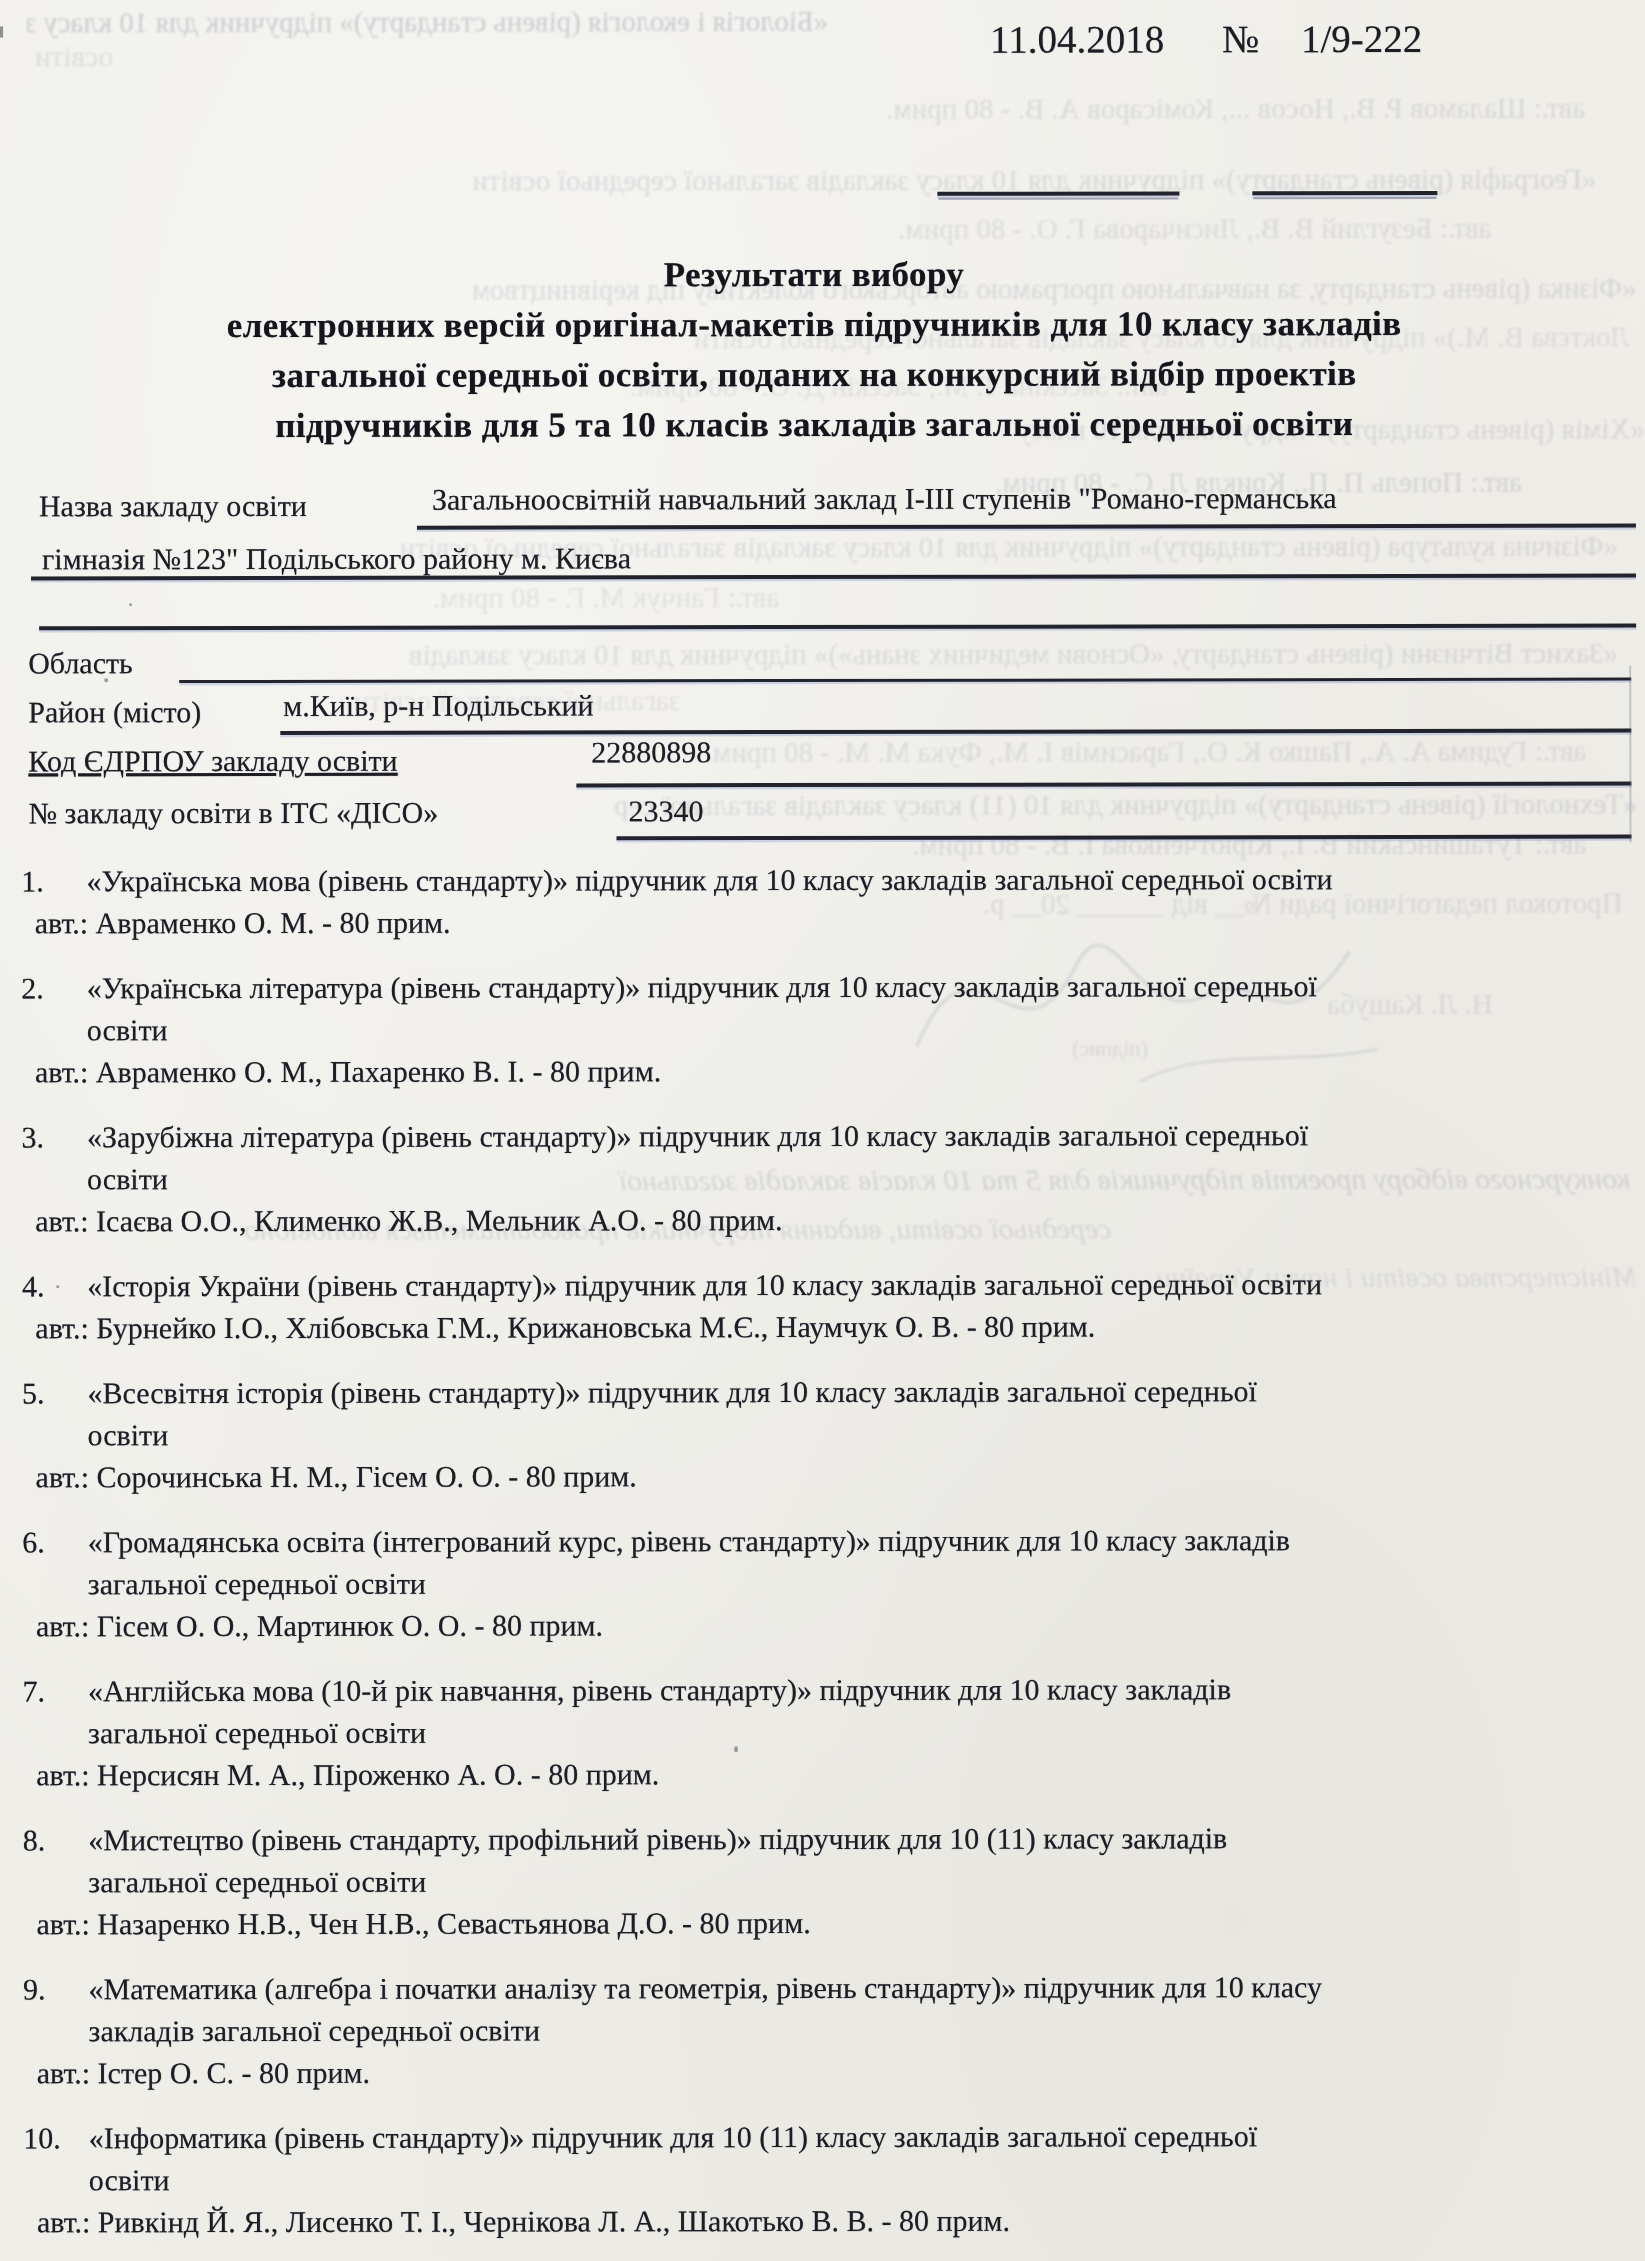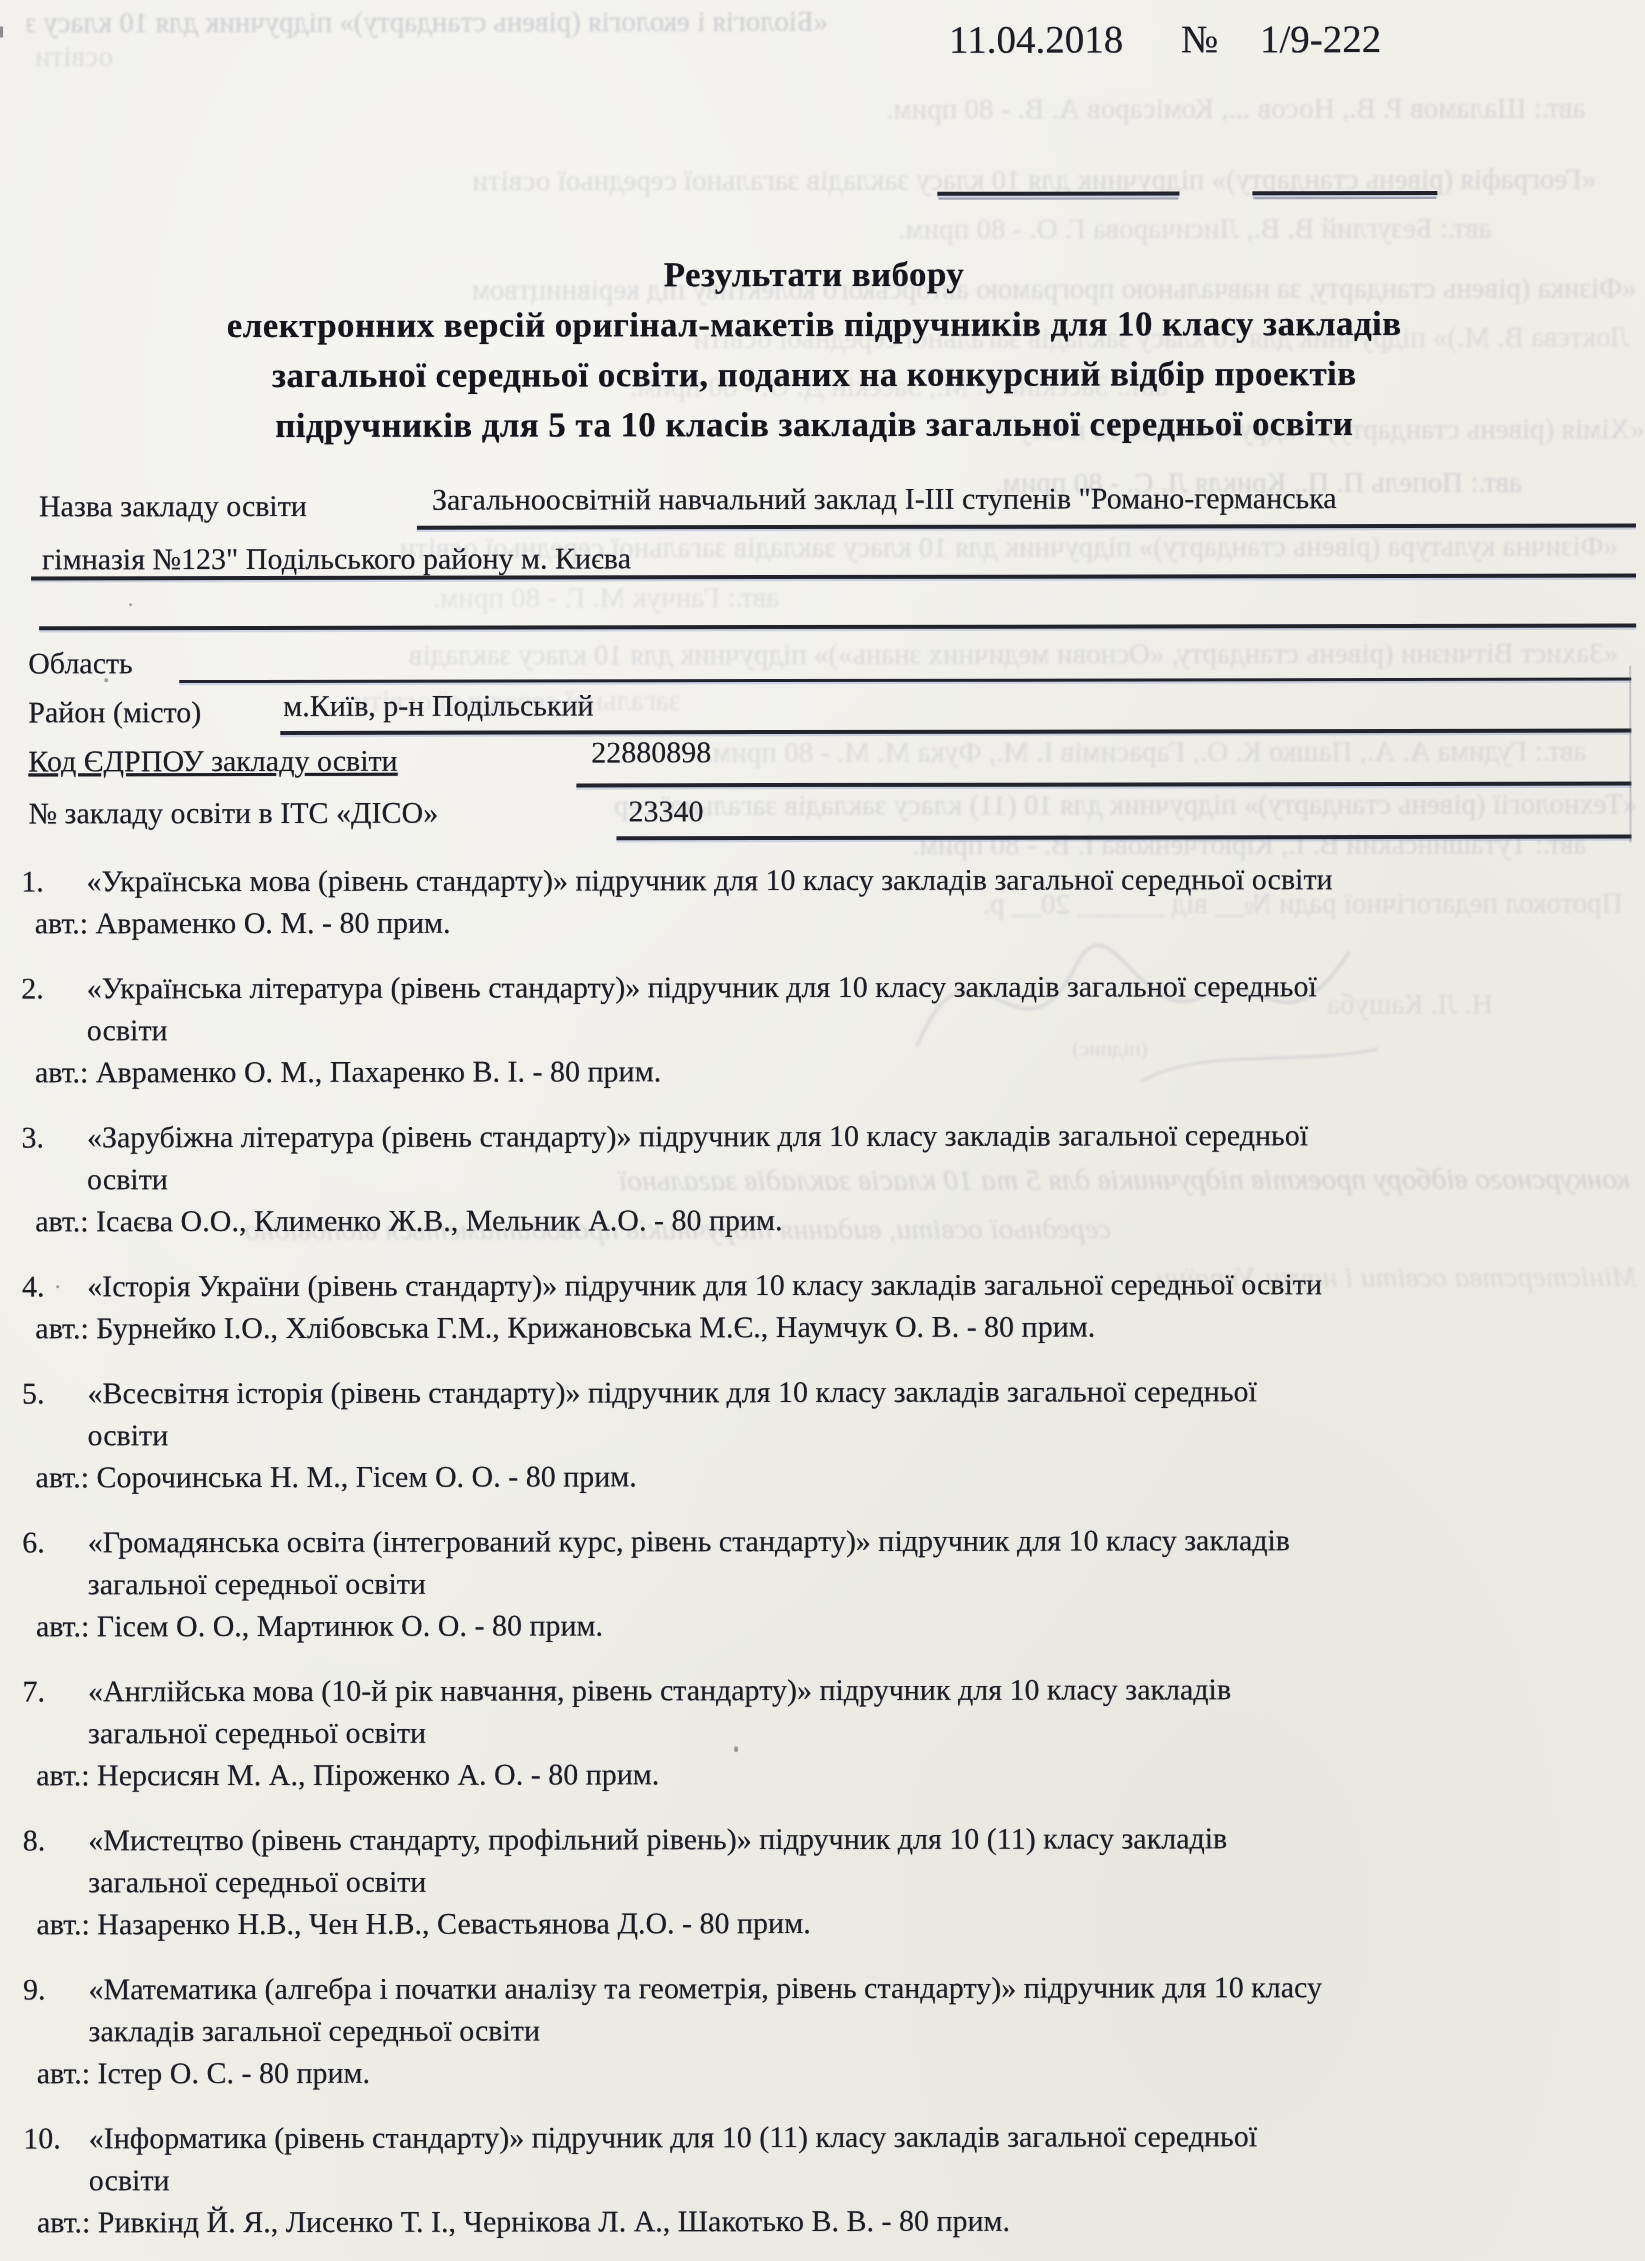--- a/index.html
+++ b/index.html
@@ -10,21 +10,21 @@
       radial-gradient(ellipse at 75% 85%, rgba(214,212,204,.30), transparent 70%),
       #efeee9;
     font-family:"Liberation Serif","DejaVu Serif",serif;
     color:#1d1d24;
   }
   .content{position:absolute;inset:0;transform:rotate(-0.1deg);}
   .txt{text-shadow:0 0 0.7px rgba(30,30,55,.5), 0.5px 0.5px 0 rgba(60,60,95,.15);}
 
   
   .appendix{position:absolute;left:951px;top:11.5px;font-size:32px;line-height:48px;white-space:nowrap;}
-  .date-row{margin-top:4.3px;font-size:39px;}
+  .date-row{margin-top:4.3px;font-size:39px;margin-left:41px;}
   .date-row .no-sign{margin:0 32px 0 48px;}
 
   
   .rule{position:absolute;background:#23232d;box-shadow:0 2.2px 0 rgba(60,90,190,.20);}
   .rule.dbl::after{content:"";position:absolute;left:1.4px;right:1.4px;top:5.8px;height:2.2px;background:rgba(40,40,90,.38);}
   #rule-date{left:939px;top:192px;width:242px;height:3.6px;}
   #rule-num{left:1254px;top:192px;width:185px;height:3.6px;}
   #rule-name1{left:418px;top:525px;width:1219px;height:3.6px;}
   #rule-name2{left:32px;top:575px;width:1605px;height:3.6px;}
   #rule-name3{left:40px;top:625px;width:1597px;height:4.3px;}

